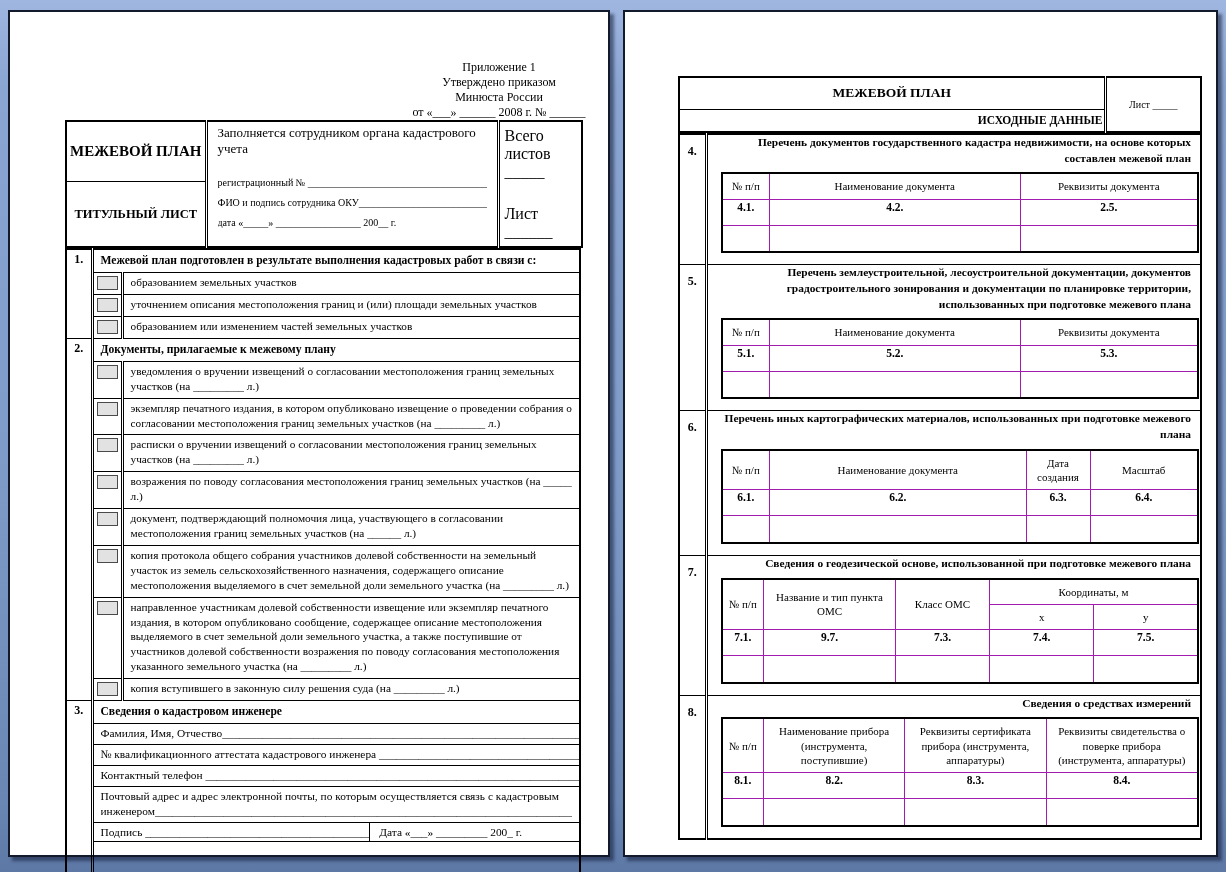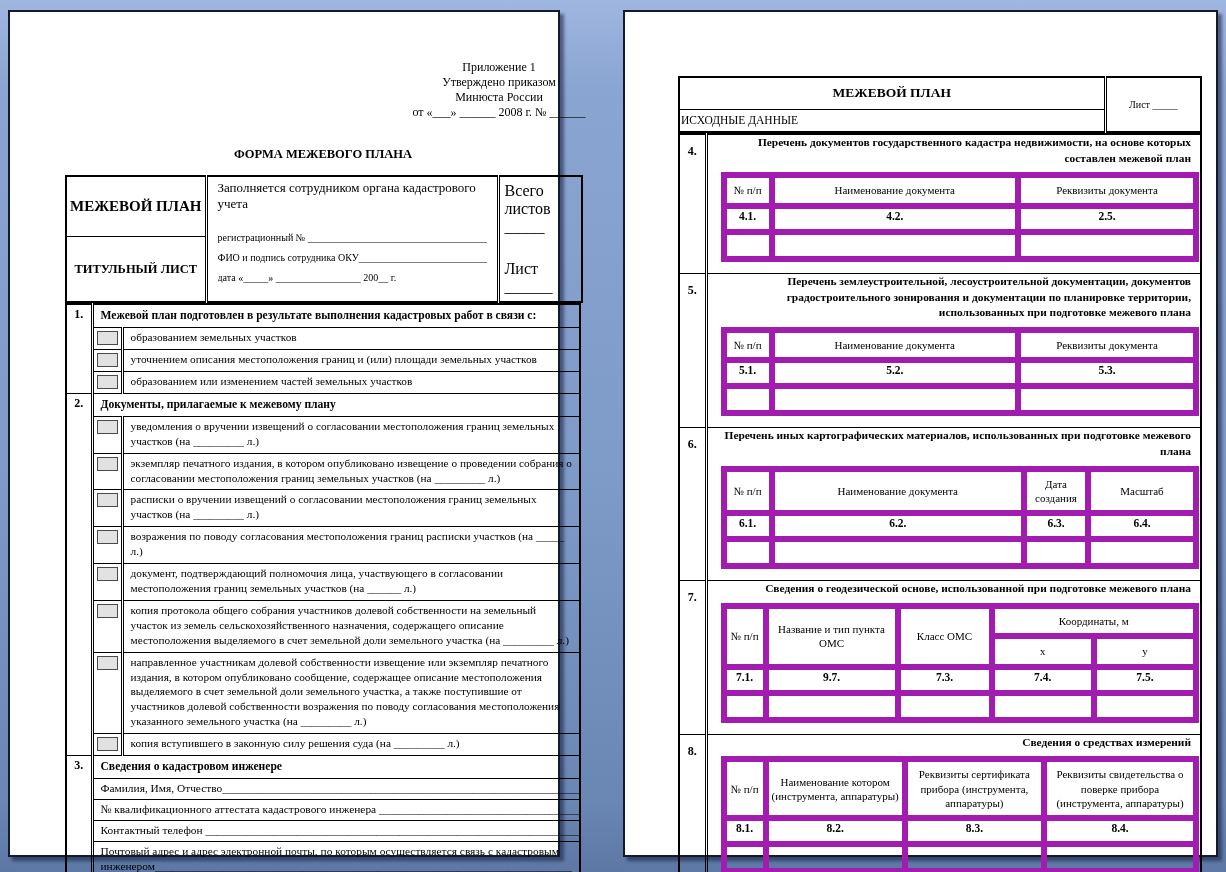--- a/index.html
+++ b/index.html
@@ -6,21 +6,21 @@
   html,body { margin:0; padding:0; }
   body {
     width:1226px; height:872px; position:relative; overflow:hidden;
     background: linear-gradient(180deg,#9fb6e0 0%, #8aa5d1 10%, #7e9ac7 55%, #6a86b3 92%, #5d78a5 100%);
     font-family:"Liberation Serif", serif; color:#000;
   }
   .page {
     position:absolute; top:10px; height:847px; background:#fff;
     border:2px solid #131a2b; box-shadow:4px 4px 3px rgba(18,28,56,.55);
   }
-  .page-left  { left:8px;   width:552px; padding:48px 23px 0 55px; }
+  .page-left  { left:8px;   width:602px; padding:48px 23px 0 55px; }
   .page-right { left:623px; width:595px; padding:64px 18px 0 53px; }
 
   
   .appendix { width:268px; margin-left:300px; text-align:center; font-size:12px; line-height:1.25; }
   .form-title { width:516px; text-align:center; font-weight:bold; font-size:12.5px; margin:27px 0 13px; }
 
   table.ftable { border-collapse:collapse; width:516px; table-layout:fixed; }
   table.ftable td { border:1px solid #000; vertical-align:top; }
   table.title-table, table.sections-table, table.head-table, table.rsections { border:2px solid #000; }
 
@@ -45,45 +45,44 @@
   .fill-line { white-space:nowrap; overflow:hidden; }
   .no-pad { padding:0 !important; }
   .signrow { display:flex; }
   .sign-left  { width:57%; border-right:1px solid #000; padding:3px 7px; font-size:11.4px; }
   .sign-right { flex:1; padding:3px 9px; font-size:11.4px; }
   .stamp { height:58px; vertical-align:bottom !important; padding:2px 5px; }
 
   
   table.head-table, table.rsections { width:524px; }
   .rp-title { font-weight:bold; font-size:13.5px; text-align:center; vertical-align:middle !important; height:32px; }
-  .rp-sub   { font-weight:normal; font-size:11.5px; text-align:left; vertical-align:middle !important; height:23px; }
+  .rp-sub   { font-weight:bold; font-size:11.5px; text-align:right; vertical-align:middle !important; height:23px; }
   .rp-sheet { font-size:10px; text-align:center; vertical-align:middle !important; }
   .rnum { padding-top:9px; }
   .rcontent { padding:0 !important; }
   .rheading { font-weight:bold; font-size:11.4px; padding:0 9px 3px; line-height:1.38;text-align:right; }
   table.inner { border-collapse:collapse; width:calc(100% - 14px); margin:3px 0 11px 13px;
                 border:2px solid #000; table-layout:fixed; }
-  table.inner th, table.inner td { border:6px solid #a21caf; }
+  table.inner th, table.inner td { border:1px solid #a21caf; }
   table.inner th { font-weight:normal; font-size:11px; text-align:center; padding:5px 3px; line-height:1.3; }
   td.val { font-weight:bold; font-size:11.5px; text-align:center; height:26px; vertical-align:middle; }
   td.emp { height:27px; }
 </style>
 </head>
 <body>
 
 <div class="page page-left">
 
   <div class="appendix">
     <div>Приложение 1</div>
     <div>Утверждено приказом</div>
     <div>Минюста России</div>
     <div>от «___» ______ 2008 г.  № ______</div>
   </div>
 
-  <div class="form-title">ФОРМА МЕЖЕВОГО ПЛАНА</div>
 
   <table class="ftable title-table">
     <colgroup>
         <col style="width:140px">
         <col style="width:292px">
         <col style="width:84px">
       </colgroup>
     <tbody>
         <tr>
       <td class="tb-left b-dbl-r">МЕЖЕВОЙ ПЛАН</td>
@@ -154,21 +153,21 @@
     <tr>
       <td class="chk-cell">
             <div class="chk"></div>
           </td>
       <td class="item">расписки о вручении извещений о  согласовании местоположения границ земельных участков (на _________ л.)</td>
     </tr>
     <tr>
       <td class="chk-cell">
             <div class="chk"></div>
           </td>
-      <td class="item">возражения по поводу согласования местоположения границ расписки участков (на _____ л.)</td>
+      <td class="item">возражения по поводу согласования местоположения границ земельных участков (на _____ л.)</td>
     </tr>
     <tr>
       <td class="chk-cell">
             <div class="chk"></div>
           </td>
       <td class="item">документ, подтверждающий полномочия лица, участвующего в согласовании местоположения границ земельных участков (на ______ л.)</td>
     </tr>
     <tr>
       <td class="chk-cell">
             <div class="chk"></div>
@@ -395,21 +394,21 @@
         <table class="inner">
           <colgroup>
                 <col style="width:42px">
                 <col>
                 <col>
                 <col style="width:152px">
               </colgroup>
           <tbody>
                 <tr>
             <th>№ п/п</th>
-            <th>Наименование котором (инструмента, аппаратуры)</th>
+            <th>Наименование прибора (инструмента, поступившие)</th>
             <th>Реквизиты сертификата прибора (инструмента, аппаратуры)</th>
             <th>Реквизиты свидетельства о поверке прибора (инструмента, аппаратуры)</th>
           </tr>
           <tr>
             <td class="val">8.1.</td>
             <td class="val">8.2.</td>
             <td class="val">8.3.</td>
             <td class="val">8.4.</td>
           </tr>
           <tr>

